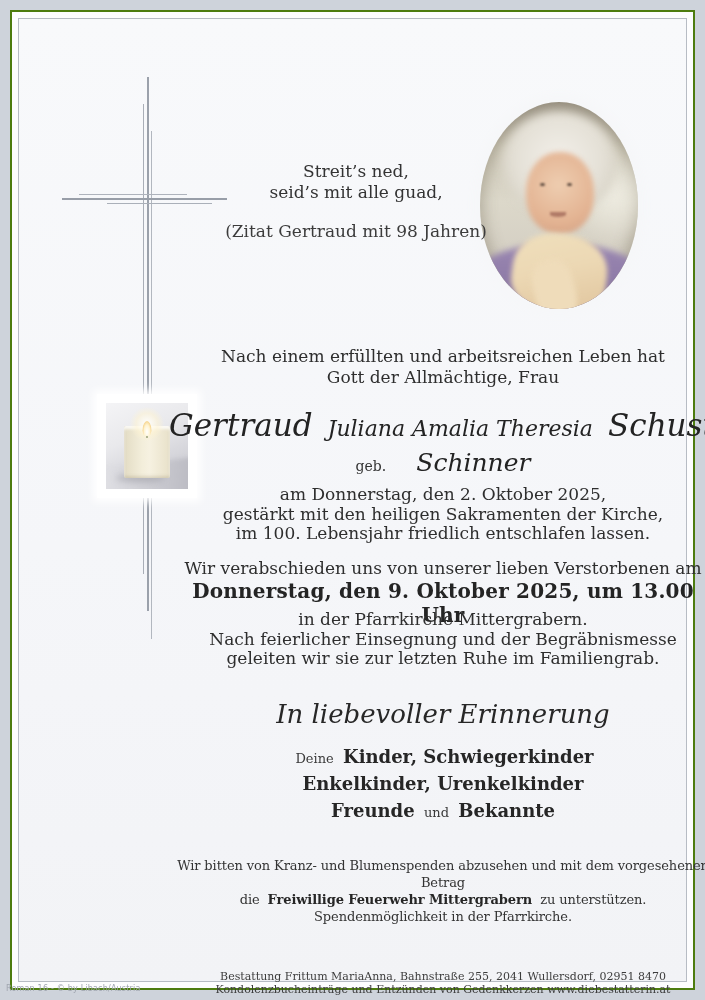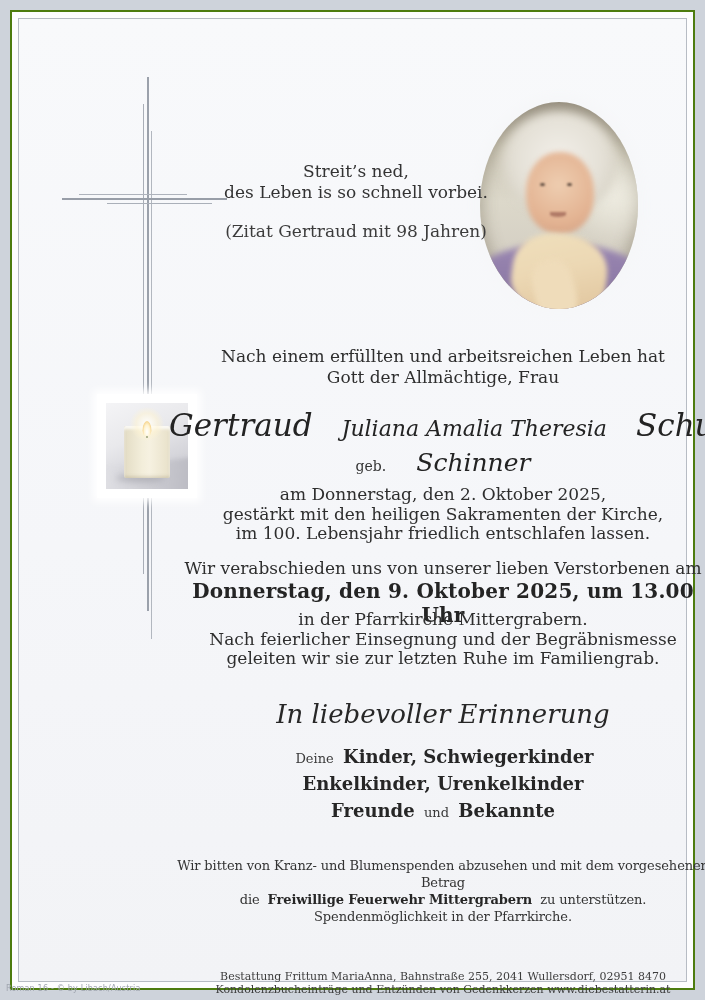--- a/index.html
+++ b/index.html
@@ -96,21 +96,21 @@
   .ph-scarf2 { left:34%; bottom:-6%; width:26%; height:30%;
     border-radius:40%; transform:rotate(-14deg); background:#efdcba; filter:blur(2.5px); }
   
   .tb { position:absolute; text-align:center; }
   .quote { left:197px; top:142px; width:280px; font-size:17px; line-height:21px; color:#333; }
   .quote-attr { margin-top:18px; font-size:17px; color:#3c3c3c; }
   .col { left:150px; width:548px; }
   .intro  { top:327px; font-size:17px; line-height:21px; }
   .name-line { top:384px; line-height:44px; white-space:nowrap; font-style:italic; color:#232323; }
   .name-big   { font-size:31px; }
-  .name-mid   { font-size:22px; margin:0 24px; }
+  .name-mid   { font-size:22px; margin:0 10px; }
   .geb-line { top:431px; line-height:26px; }
   .geb-label { font-size:14px; font-style:normal; margin-right:13px; color:#333; }
   .maiden    { font-size:25px; font-style:italic; color:#232323;margin-left:12px; }
   .passing { top:466px; font-size:17px; line-height:19.5px; }
   .farewell-intro { top:539px; font-size:17px; line-height:20px; }
   .funeral-date { top:560px; font-size:20px; font-weight:bold; line-height:24px; color:#242424; letter-spacing:.2px; }
   .funeral-details { top:591px; font-size:17px; line-height:19.5px; }
   .memory-heading { top:680px; font-size:26px; font-style:italic; color:#272727; }
   .fam { font-size:18px; font-weight:bold; color:#262626; }
   .fam-small { font-size:13px; font-weight:normal; color:#3a3a3a; margin:0 3px; }
@@ -155,21 +155,21 @@
       <div class="ph-eye-l"></div>
       <div class="ph-eye-r"></div>
       <div class="ph-mouth"></div>
       <div class="ph-sweater"></div>
       <div class="ph-scarf"></div>
       <div class="ph-scarf2"></div>
     </div>
 
     <div class="tb quote">
       <div>Streit’s ned,</div>
-      <div>des Leben is so schnell vorbei.</div>
+      <div>seid’s mit alle guad,</div>
       <div class="quote-attr">(Zitat Gertraud mit 98 Jahren)</div>
     </div>
 
     <div class="tb col intro">
       <div>Nach einem erfüllten und arbeitsreichen Leben hat</div>
       <div>Gott der Allmächtige, Frau</div>
     </div>
 
     <div class="tb col name-line">
       <span class="name-big">Gertraud</span>

